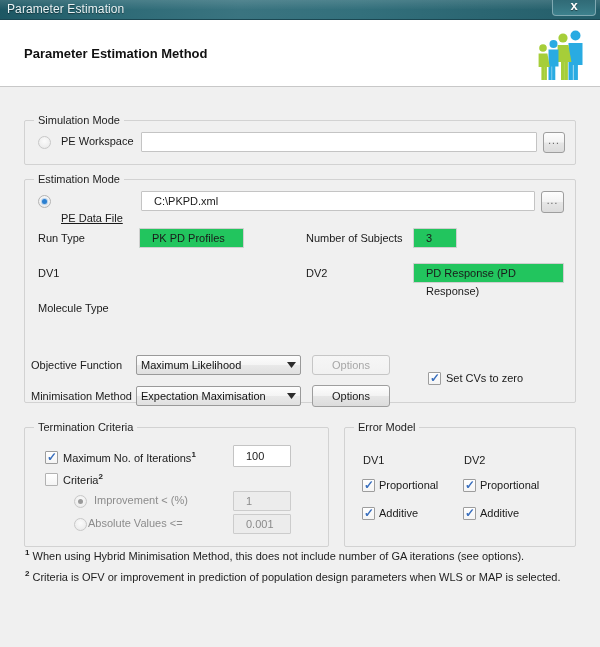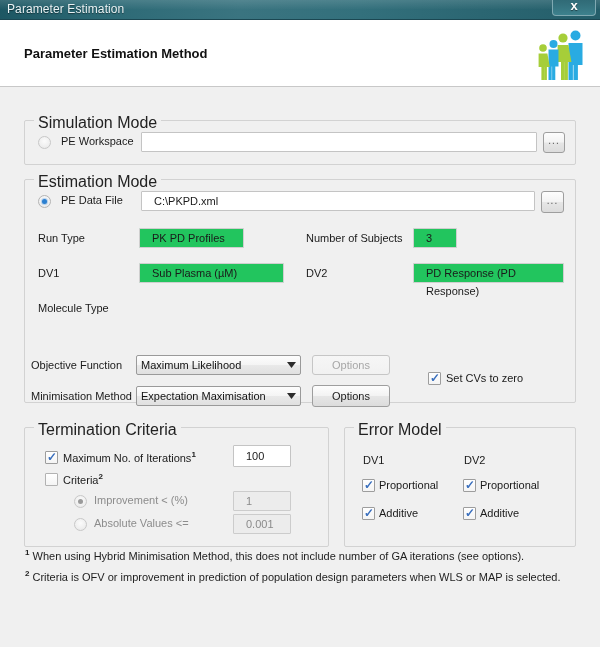--- a/index.html
+++ b/index.html
@@ -114,21 +114,21 @@
     border-radius: 2px;
     background: transparent;
     box-sizing: border-box;
   }
   .group > .legend {
     position: absolute;
     top: -7px;
     left: 9px;
     background: #f0f0f0;
     padding: 0 4px;
-    font-size: 16px;
+    font-size: 11px;
     color: #222222;
     white-space: nowrap;
   }
 
   
   .lbl {
     position: absolute;
     color: #1a1a1a;
     font-size: 11px;
     white-space: nowrap;
@@ -341,31 +341,30 @@
     <div class="lbl" style="left:61px; top:48px;">PE Workspace</div>
     <div class="txt" style="left:141px; top:45px; width:396px;"></div>
     <div class="btn ellipsis" style="left:543px; top:45px; width:22px; height:21px;">...</div>
 
     <div class="group" style="left:24px; top:92px; width:552px; height:224px;">
       <div class="legend">Estimation Mode</div>
     </div>
     <div class="radio" style="left:38px; top:108px;">
       <div class="dot"></div>
     </div>
-    <div class="lbl" style="left:61px; top:107px;">PE Data File</div>
+    <div class="lbl" style="left:61px; top:125px;text-decoration:underline;">PE Data File</div>
     <div class="txt" style="left:141px; top:104px; width:394px;">C:\PKPD.xml</div>
     <div class="btn ellipsis" style="left:541px; top:104px; width:23px; height:22px;">...</div>
 
     <div class="lbl" style="left:38px; top:145px;">Run Type</div>
     <div class="txt readonly" style="left:139px; top:141px; width:105px;">PK PD Profiles</div>
     <div class="lbl" style="left:306px; top:145px;">Number of Subjects</div>
     <div class="txt readonly" style="left:413px; top:141px; width:44px;">3</div>
 
     <div class="lbl" style="left:38px; top:180px;">DV1</div>
-    <div class="txt readonly" style="left:139px; top:176px; width:145px;">Sub Plasma (µM)</div>
     <div class="lbl" style="left:306px; top:180px;">DV2</div>
     <div class="txt readonly" style="left:413px; top:176px; width:151px;">PD Response (PD Response)</div>
 
     <div class="lbl" style="left:38px; top:215px;">Molecule Type</div>
 
     <div class="lbl" style="left:31px; top:272px;">Objective Function</div>
     <div class="combo" style="left:136px; top:268px; width:165px;">
       <div class="combo-text">Maximum Likelihood</div>
       <div class="arrow">
         <svg width="9" height="6" viewBox="0 0 9 6">
@@ -411,21 +410,21 @@
 
     <div class="radio dim" style="left:74px; top:408px;">
       <div class="dot"></div>
     </div>
     <div class="lbl" style="left:94px; top:407px; color:#8c8c8c;">Improvement &lt; (%)</div>
     <div class="txt disabled" style="left:233px; top:404px; width:58px;">1</div>
 
     <div class="radio off dim" style="left:74px; top:431px;">
       
     </div>
-    <div class="lbl" style="left:94px; top:430px; color:#8c8c8c;text-align:center;">Absolute Values &lt;=</div>
+    <div class="lbl" style="left:88px; top:430px; color:#8c8c8c;text-align:center;">Absolute Values &lt;=</div>
     <div class="txt disabled" style="left:233px; top:427px; width:58px;">0.001</div>
 
     <div class="group" style="left:344px; top:340px; width:232px; height:120px;">
       <div class="legend">Error Model</div>
     </div>
     <div class="lbl" style="left:363px; top:367px;">DV1</div>
     <div class="lbl" style="left:464px; top:367px;">DV2</div>
 
     <div class="chk" style="left:362px; top:392px;">
       <span class="tick">✓</span>

